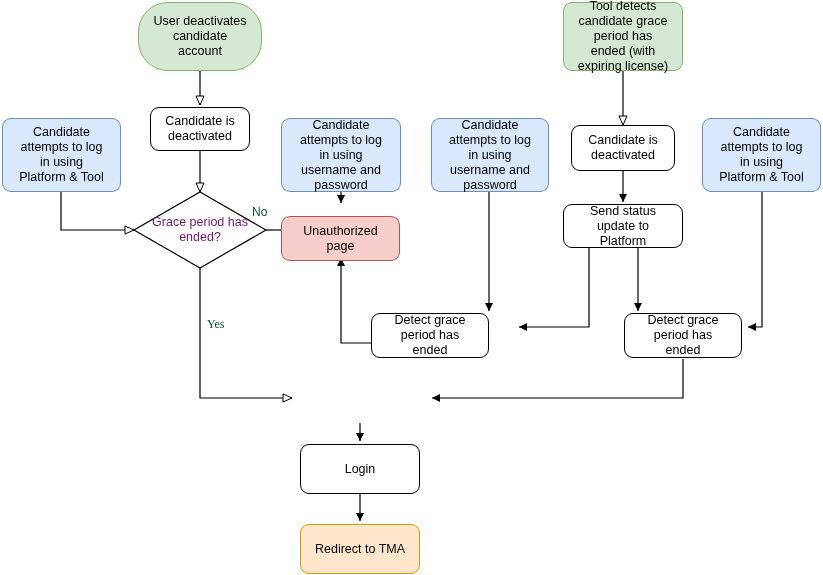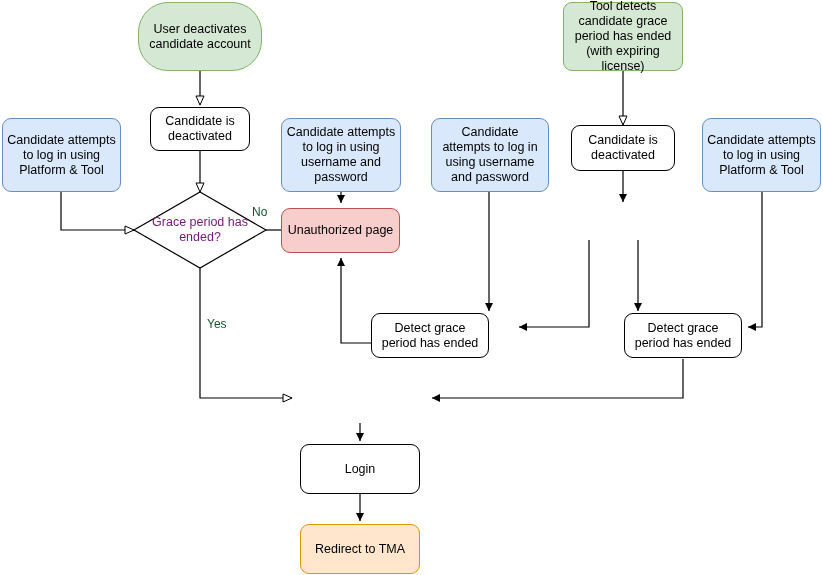--- a/index.html
+++ b/index.html
@@ -1,19 +1,19 @@
 <!DOCTYPE html>
 <html><head>
 <meta charset="utf-8">
 <style>
   html,body{margin:0;padding:0;background:#ffffff;}
   body{width:823px;height:575px;overflow:hidden;font-family:"Liberation Sans",sans-serif;}
   #stage{position:relative;width:823px;height:575px;}
   svg.edges{position:absolute;left:0;top:0;width:823px;height:575px;pointer-events:none;}
-  .node{position:absolute;box-sizing:border-box;display:flex;align-items:center;justify-content:center;text-align:center;border-radius:9px;border:1px solid #000;background:#fff;font-size:12.5px;line-height:15px;color:#000;padding:2px 4px;}
+  .node{position:absolute;box-sizing:border-box;display:flex;align-items:center;justify-content:center;text-align:center;border-radius:9px;border:1px solid #000;background:#fff;font-size:12.5px;line-height:15px;color:#000;padding:2px 12px;}
   .node.green{background:#d5e8d4;border-color:#82b366;}
   .node.blue{background:#dae8fc;border-color:#6c8ebf;}
   .node.red{background:#f8cecc;border-color:#b85450;}
   .node.orange{background:#ffe6cc;border-color:#d79b00;}
   .diamond{position:absolute;}
   .diamond .dlabel{position:absolute;left:0;top:0;width:100%;height:100%;display:flex;align-items:center;justify-content:center;text-align:center;font-size:12.5px;line-height:15px;color:#701a75;}
   .edge-label{position:absolute;font-size:12px;color:#14532d;line-height:13px;}
 </style>
 </head>
 <body>
@@ -100,28 +100,31 @@
   </div>
 
   <div class="diamond" style="left:134px;top:192px;width:132px;height:76px;">
     <div class="dlabel">Grace period has ended?</div>
   </div>
 
   <div class="edge-label" style="left:252px;top:206px;">
     <span>No</span>
   </div>
 
-  <div class="edge-label" style="left:207px;top:318px;">
+  <div class="edge-label" style="left:207px;top:318px;font-family:Liberation Serif, serif;">
     <span>Yes</span>
   </div>
 
-  <div class="node red" style="left:281px;top:208px;width:119px;height:45px;">
+  <div class="node red" style="left:281px;top:216px;width:119px;height:45px;">
     <span>Unauthorized page</span>
   </div>
 
+  <div class="node" style="left:563px;top:204px;width:120px;height:44px;">
+    <span>Send status update to Platform</span>
+  </div>
 
   <div class="node" style="left:371px;top:313px;width:118px;height:45px;">
     <span>Detect grace period has ended</span>
   </div>
 
   <div class="node" style="left:624px;top:313px;width:118px;height:45px;">
     <span>Detect grace period has ended</span>
   </div>
 
 

